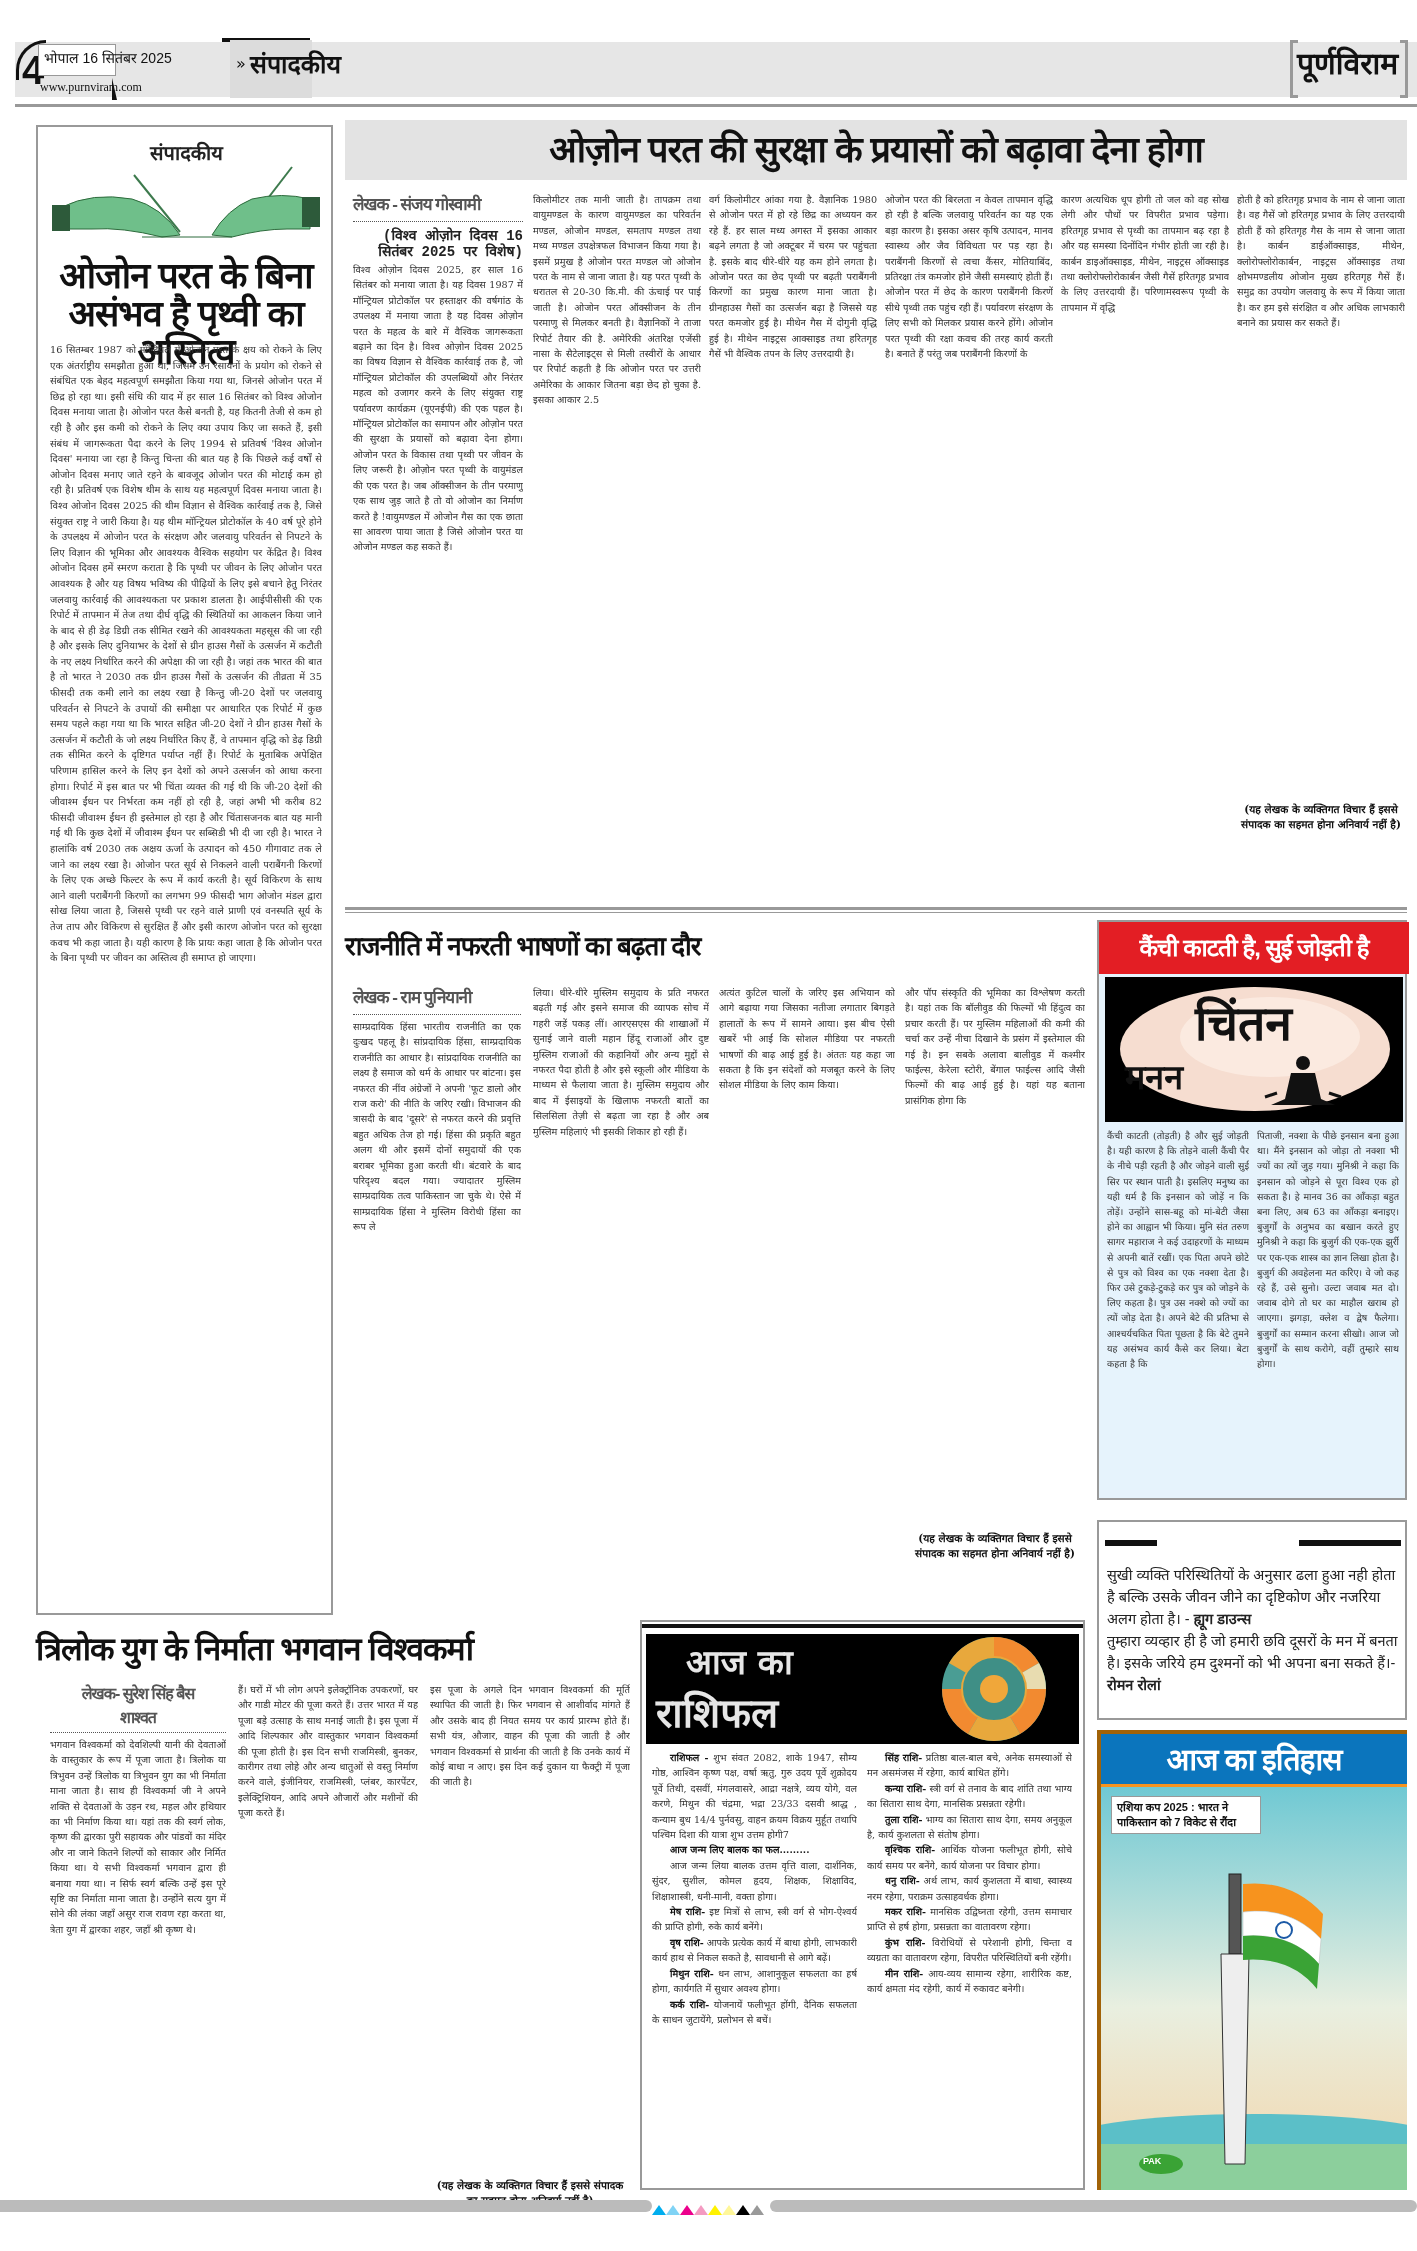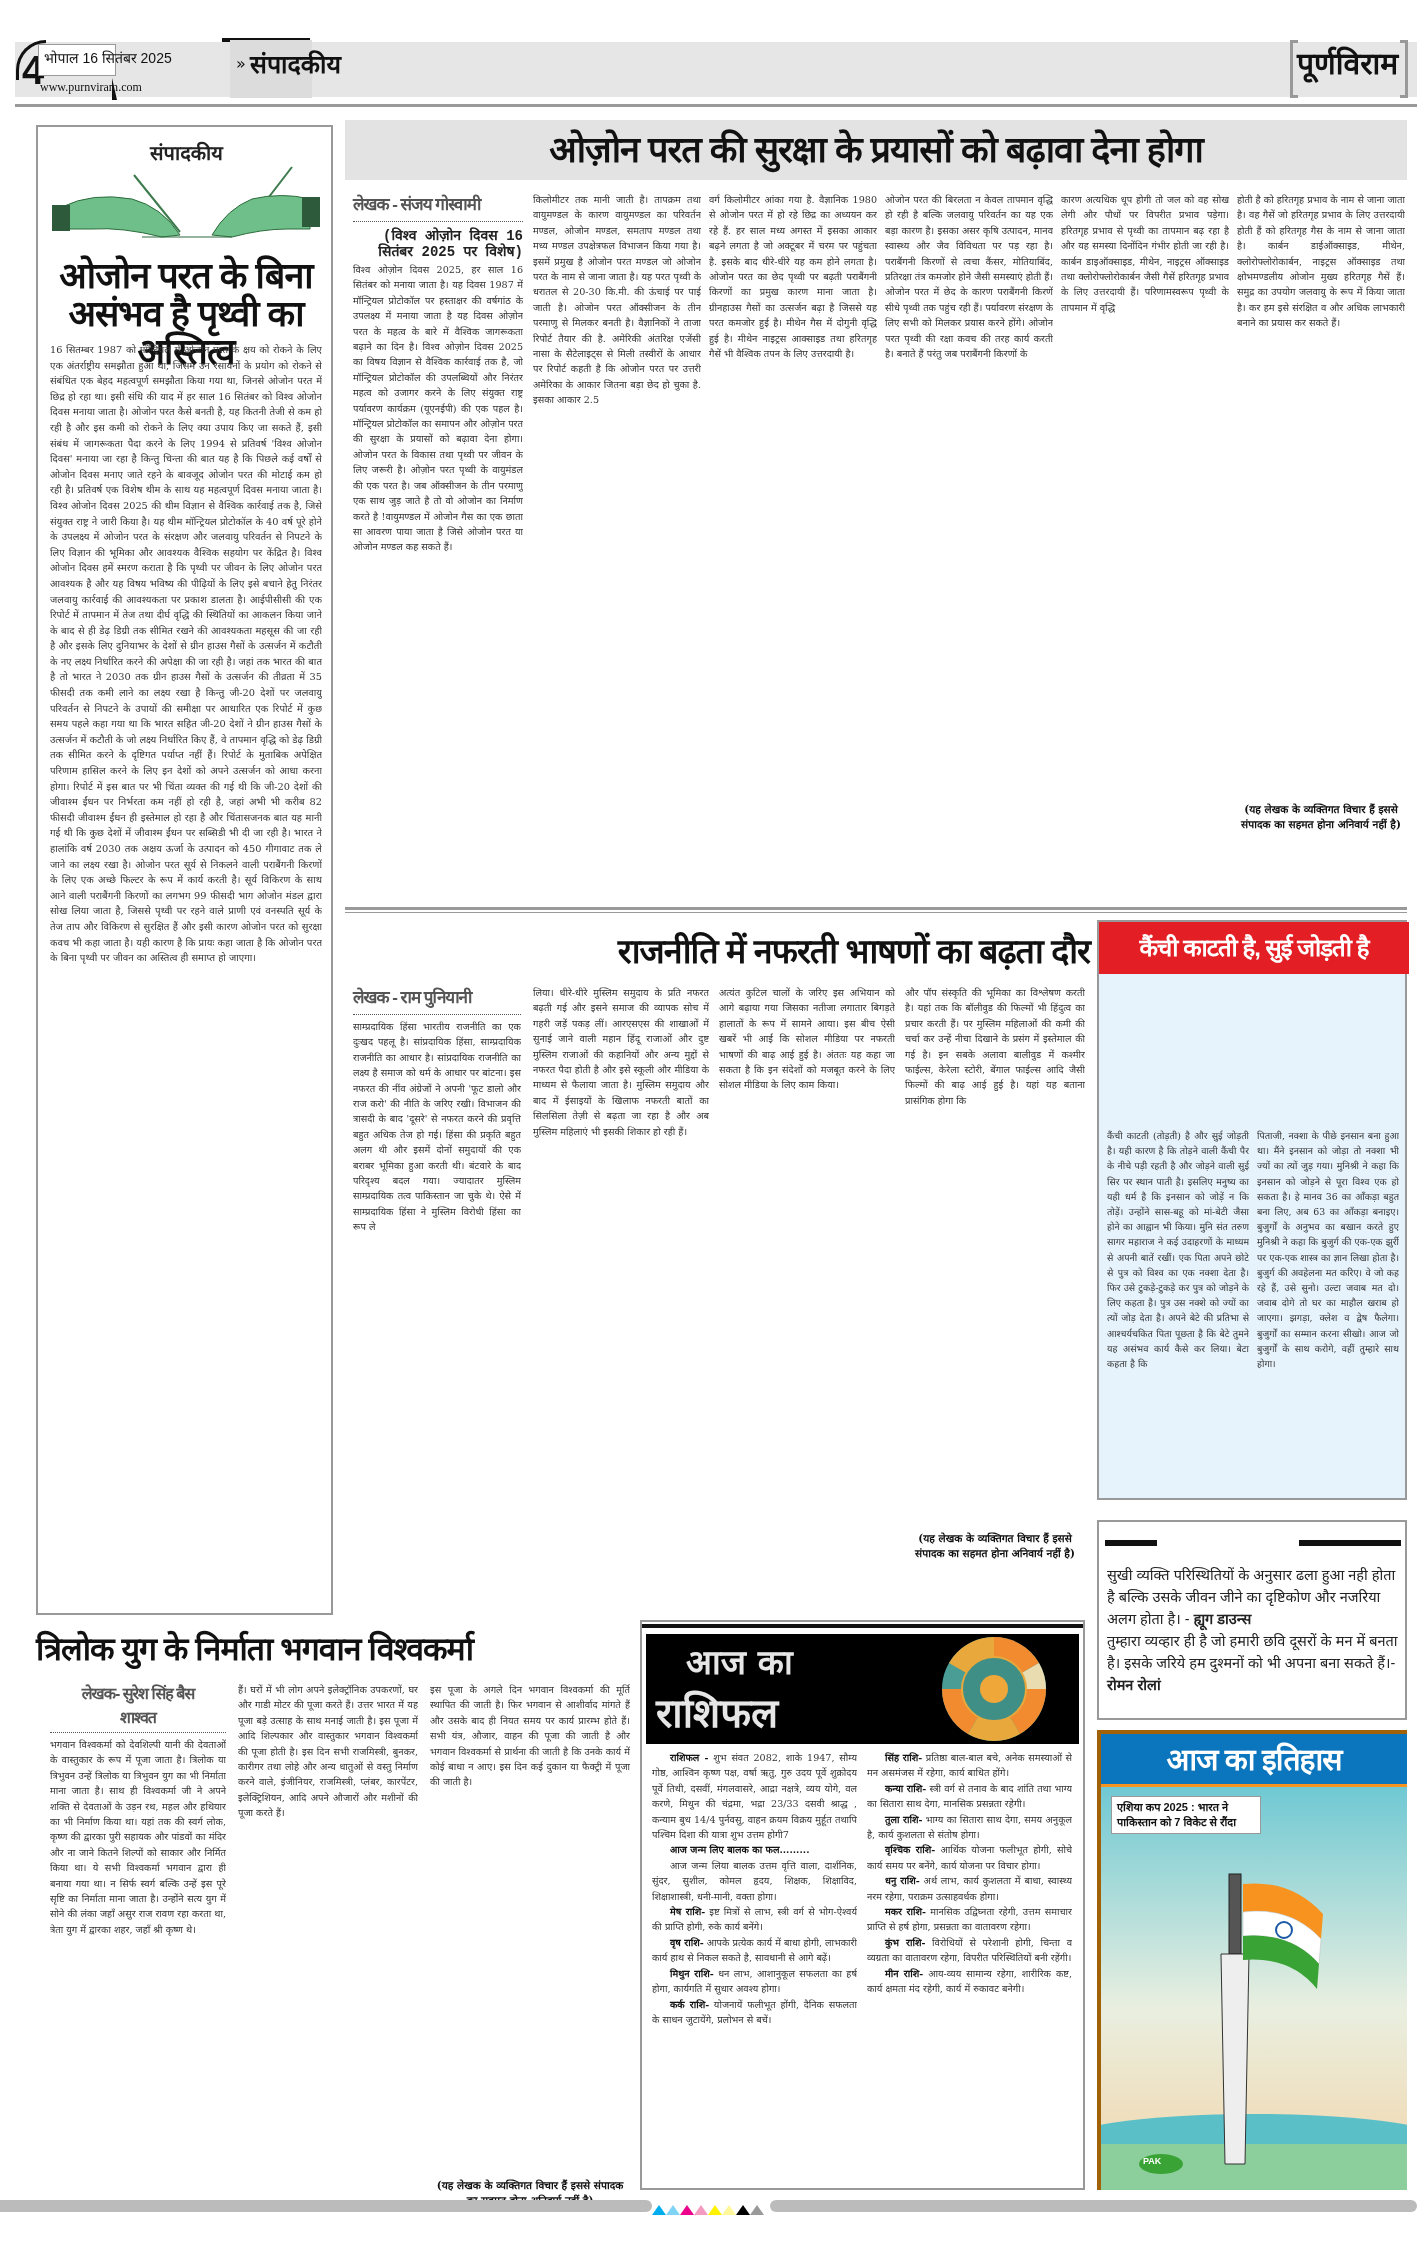--- a/index.html
+++ b/index.html
@@ -114,36 +114,47 @@
   <div class="col body-text" style="left:716px;top:72px;width:168px;height:708px">कारण अत्यधिक धूप होगी तो जल को वह सोख लेगी और पौधों पर विपरीत प्रभाव पड़ेगा। हरितगृह प्रभाव से पृथ्वी का तापमान बढ़ रहा है और यह समस्या दिनोंदिन गंभीर होती जा रही है। कार्बन डाइऑक्साइड, मीथेन, नाइट्रस ऑक्साइड तथा क्लोरोफ्लोरोकार्बन जैसी गैसें हरितगृह प्रभाव के लिए उत्तरदायी हैं। परिणामस्वरूप पृथ्वी के तापमान में वृद्धि</div>
   <div class="abs" style="left:892px;top:72px;width:168px">
     <div class="body-text" style="height:600px">होती है को हरितगृह प्रभाव के नाम से जाना जाता है। वह गैसें जो हरितगृह प्रभाव के लिए उत्तरदायी होती हैं को हरितगृह गैस के नाम से जाना जाता है। कार्बन डाईऑक्साइड, मीथेन, क्लोरोफ्लोरोकार्बन, नाइट्रस ऑक्साइड तथा क्षोभमण्डलीय ओजोन मुख्य हरितगृह गैसें हैं। समुद्र का उपयोग जलवायु के रूप में किया जाता है। कर हम इसे संरक्षित व और अधिक लाभकारी बनाने का प्रयास कर सकते हैं।</div>
     <div class="disclaimer" style="margin-top:10px">(यह लेखक के व्यक्तिगत विचार हैं इससे संपादक का सहमत होना अनिवार्य नहीं है)</div>
   </div>
 </div>
 
 <div class="dbl-rule abs" style="left:345px;top:907px;width:1062px"></div>
 
 <div id="pol-article" class="abs">
-  <div class="abs cond" style="left:0;top:12px;width:745px;text-align:right;font-size:34px;color:#111">राजनीति में नफरती भाषणों का बढ़ता दौर</div>
+  <div class="abs cond" style="left:0;top:12px;width:745px;text-align:left;font-size:26px;color:#111">राजनीति में नफरती भाषणों का बढ़ता दौर</div>
   <div class="abs" style="left:8px;top:70px;width:168px">
     <div class="byline dotted" style="padding-bottom:6px">लेखक - राम पुनियानी</div>
     <div class="body-text" style="height:600px;margin-top:4px">साम्प्रदायिक हिंसा भारतीय राजनीति का एक दुःखद पहलू है। सांप्रदायिक हिंसा, साम्प्रदायिक राजनीति का आधार है। सांप्रदायिक राजनीति का लक्ष्य है समाज को धर्म के आधार पर बांटना। इस नफरत की नींव अंग्रेजों ने अपनी 'फूट डालो और राज करो' की नीति के जरिए रखी। विभाजन की त्रासदी के बाद 'दूसरे' से नफरत करने की प्रवृत्ति बहुत अधिक तेज हो गई। हिंसा की प्रकृति बहुत अलग थी और इसमें दोनों समुदायों की एक बराबर भूमिका हुआ करती थी। बंटवारे के बाद परिदृश्य बदल गया। ज्यादातर मुस्लिम साम्प्रदायिक तत्व पाकिस्तान जा चुके थे। ऐसे में साम्प्रदायिक हिंसा ने मुस्लिम विरोधी हिंसा का रूप ले</div>
   </div>
   <div class="col body-text" style="left:188px;top:70px;width:176px;height:625px">लिया। धीरे-धीरे मुस्लिम समुदाय के प्रति नफरत बढ़ती गई और इसने समाज की व्यापक सोच में गहरी जड़ें पकड़ लीं। आरएसएस की शाखाओं में सुनाई जाने वाली महान हिंदू राजाओं और दुष्ट मुस्लिम राजाओं की कहानियों और अन्य मुद्दों से नफरत पैदा होती है और इसे स्कूली और मीडिया के माध्यम से फैलाया जाता है। मुस्लिम समुदाय और बाद में ईसाइयों के खिलाफ नफरती बातों का सिलसिला तेज़ी से बढ़ता जा रहा है और अब मुस्लिम महिलाएं भी इसकी शिकार हो रही हैं।</div>
   <div class="col body-text" style="left:374px;top:70px;width:176px;height:625px">अत्यंत कुटिल चालों के जरिए इस अभियान को आगे बढ़ाया गया जिसका नतीजा लगातार बिगड़ते हालातों के रूप में सामने आया। इस बीच ऐसी खबरें भी आईं कि सोशल मीडिया पर नफरती भाषणों की बाढ़ आई हुई है। अंततः यह कहा जा सकता है कि इन संदेशों को मजबूत करने के लिए सोशल मीडिया के लिए काम किया।</div>
   <div class="abs" style="left:560px;top:70px;width:180px">
     <div class="body-text" style="height:540px">और पॉप संस्कृति की भूमिका का विश्लेषण करती है। यहां तक कि बॉलीवुड की फिल्मों भी हिंदुत्व का प्रचार करती हैं। पर मुस्लिम महिलाओं की कमी की चर्चा कर उन्हें नीचा दिखाने के प्रसंग में इस्तेमाल की गई है। इन सबके अलावा बालीवुड में कश्मीर फाईल्स, केरेला स्टोरी, बेंगाल फाईल्स आदि जैसी फिल्मों की बाढ़ आई हुई है। यहां यह बताना प्रासंगिक होगा कि</div>
     <div class="disclaimer" style="margin-top:6px">(यह लेखक के व्यक्तिगत विचार हैं इससे संपादक का सहमत होना अनिवार्य नहीं है)</div>
   </div>
 </div>
 
 <div id="chintan" class="abs">
   <div class="red-bar"></div>
   <div class="red-txt">कैंची काटती है, सुई जोड़ती है</div>
+  <div class="chintan-img">
+    <svg width="298" height="145" viewBox="0 0 298 145">
+      <ellipse cx="150" cy="72" rx="135" ry="62" fill="#f6ddd0"></ellipse>
+      <ellipse cx="165" cy="60" rx="90" ry="40" fill="#fbeae0"></ellipse>
+      <circle cx="198" cy="86" r="7" fill="#111"></circle>
+      <path d="M186 96 L210 96 L216 122 L230 128 L166 128 L180 122 Z" fill="#111"></path>
+      <path d="M172 116 L160 120 M224 116 L236 120" stroke="#111" stroke-width="3"></path>
+    </svg>
+    <div class="abs" style="left:90px;top:12px;font-family:'DejaVu Serif',serif;font-weight:bold;font-size:48px;color:#111">चिंतन</div>
+    <div class="abs" style="left:20px;top:76px;font-family:'DejaVu Serif',serif;font-weight:bold;font-size:34px;color:#111">मनन</div>
+  </div>
   <div class="col body-text" style="left:8px;top:206px;width:142px;height:365px;font-size:9.4px;line-height:15.2px">कैंची काटती (तोड़ती) है और सुई जोड़ती है। यही कारण है कि तोड़ने वाली कैंची पैर के नीचे पड़ी रहती है और जोड़ने वाली सुई सिर पर स्थान पाती है। इसलिए मनुष्य का यही धर्म है कि इनसान को जोड़ें न कि तोड़ें। उन्होंने सास-बहू को मां-बेटी जैसा होने का आह्वान भी किया। मुनि संत तरुण सागर महाराज ने कई उदाहरणों के माध्यम से अपनी बातें रखीं। एक पिता अपने छोटे से पुत्र को विश्व का एक नक्शा देता है। फिर उसे टुकड़े-टुकड़े कर पुत्र को जोड़ने के लिए कहता है। पुत्र उस नक्शे को ज्यों का त्यों जोड़ देता है। अपने बेटे की प्रतिभा से आश्चर्यचकित पिता पूछता है कि बेटे तुमने यह असंभव कार्य कैसे कर लिया। बेटा कहता है कि</div>
   <div class="col body-text" style="left:158px;top:206px;width:142px;height:365px;font-size:9.4px;line-height:15.2px">पिताजी, नक्शा के पीछे इनसान बना हुआ था। मैंने इनसान को जोड़ा तो नक्शा भी ज्यों का त्यों जुड़ गया। मुनिश्री ने कहा कि इनसान को जोड़ने से पूरा विश्व एक हो सकता है। हे मानव 36 का आँकड़ा बहुत बना लिए, अब 63 का आँकड़ा बनाइए। बुजुर्गों के अनुभव का बखान करते हुए मुनिश्री ने कहा कि बुजुर्ग की एक-एक झुर्री पर एक-एक शास्त्र का ज्ञान लिखा होता है। बुजुर्ग की अवहेलना मत करिए। वे जो कह रहे हैं, उसे सुनो। उल्टा जवाब मत दो। जवाब दोगे तो घर का माहौल खराब हो जाएगा। झगड़ा, क्लेश व द्वेष फैलेगा। बुजुर्गों का सम्मान करना सीखो। आज जो बुजुर्गों के साथ करोगे, वहीं तुम्हारे साथ होगा।</div>
 </div>
 
 <div id="quote-box" class="abs">
   <div class="abs" style="left:6px;top:18px;width:52px;height:6px;background:#111"></div>
   <div class="abs" style="left:200px;top:18px;width:102px;height:6px;background:#111"></div>
   <div class="abs" style="left:8px;top:42px;width:296px;font-family:'Liberation Sans',sans-serif;font-size:14.5px;line-height:22px;color:#222">
     <span>सुखी व्यक्ति परिस्थितियों के अनुसार ढला हुआ नही होता है बल्कि उसके जीवन जीने का दृष्टिकोण और नजरिया अलग होता है। - </span><b>ह्यूग डाउन्स</b><br>
     <span>तुम्हारा व्यव्हार ही है जो हमारी छवि दूसरों के मन में बनता है। इसके जरिये हम दुश्मनों को भी अपना बना सकते हैं।- </span><b>रोमन रोलां</b>

